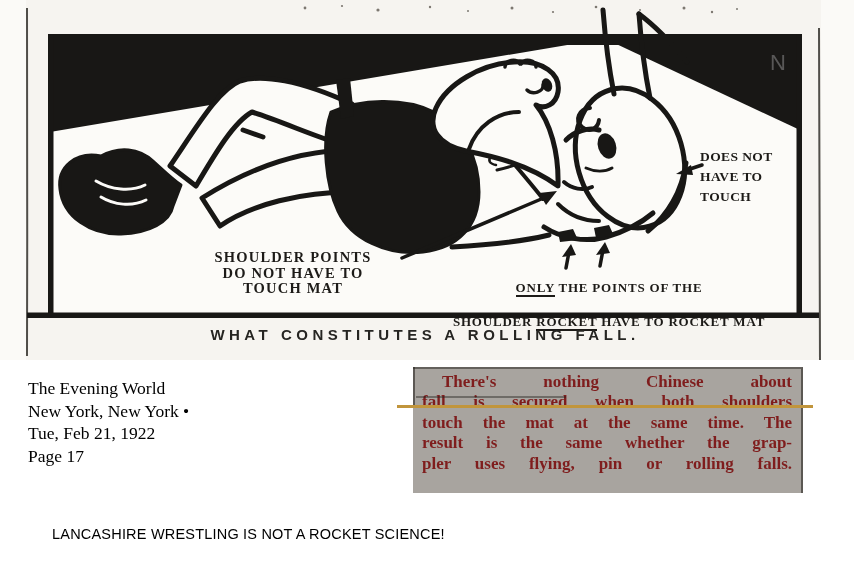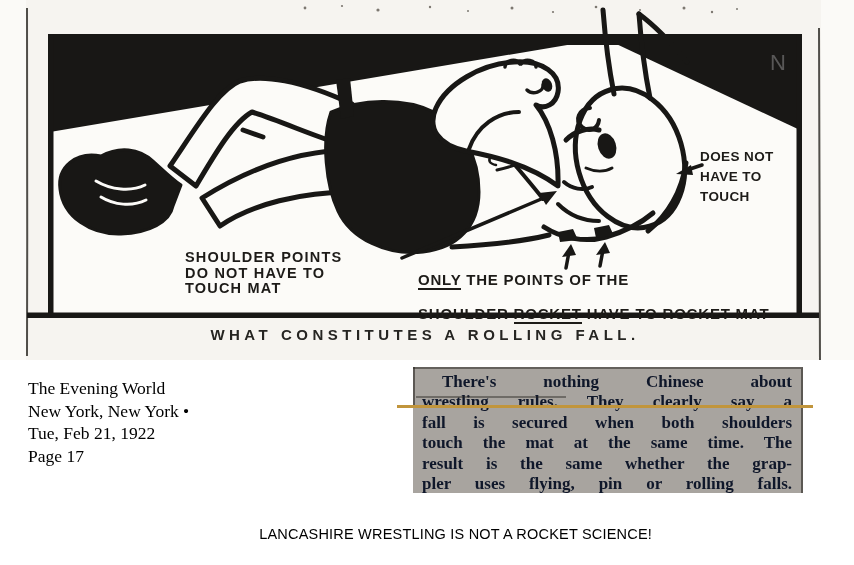--- a/index.html
+++ b/index.html
@@ -4,51 +4,51 @@
 <style>
   html,body{margin:0;padding:0;background:#ffffff;}
   body{width:854px;height:565px;overflow:hidden;position:relative;
        font-family:"Liberation Sans",sans-serif;}
   .stage{position:absolute;inset:0;width:854px;height:565px;}
 
   svg.art{position:absolute;left:0;top:0;}
 
   
   .hand{position:absolute;color:#1d1b18;font-weight:bold;
-        font-family:Liberation Sans, sans-serif;
+        font-family:Liberation Serif, serif;
         white-space:pre-line;}
   .lbl-doesnot{left:700px;top:147px;width:110px;font-size:13.5px;line-height:20px;letter-spacing:.4px;text-align:left;}
-  .lbl-shoulderpts{left:185px;top:250px;width:216px;font-size:14.5px;line-height:15.5px;letter-spacing:1.2px;text-align:left;}
-  .lbl-only{left:418px;top:254px;width:382px;font-size:15px;line-height:17px;letter-spacing:.8px;text-align:left;}
+  .lbl-shoulderpts{left:185px;top:250px;width:216px;font-size:14.5px;line-height:15.5px;letter-spacing:1.2px;text-align:center;}
+  .lbl-only{left:418px;top:262px;width:382px;font-size:13px;line-height:17px;letter-spacing:.8px;text-align:center;}
   .lbl-only .u{border-bottom:2px solid #1d1b18;padding-bottom:0px;}
 
   .box-caption{position:absolute;left:48px;top:326px;width:754px;text-align:center;
         color:#262522;font-weight:bold;font-size:15px;letter-spacing:4.5px;
         font-family:"Liberation Sans",sans-serif;}
 
   .attribution{position:absolute;left:28px;top:377px;color:#000;
         font-size:17.5px;line-height:22.5px;font-family:Liberation Serif, serif;}
 
   .excerpt{position:absolute;left:413px;top:367px;width:390px;height:126px;
         background:#a8a49f;box-sizing:border-box;
         border-top:2px solid rgba(45,42,38,.55);
         border-right:2px solid rgba(45,42,38,.62);
         padding:3px 9px 0 9px;
         font-family:"Liberation Serif",serif;font-weight:bold;
-        font-size:17px;line-height:20.4px;color:#0f172a;}
+        font-size:17px;line-height:20.4px;color:#7f1d1d;}
   .excerpt .ln{text-align:justify;text-align-last:justify;}
   .excerpt .ln.first{text-indent:20px;}
   .excerpt-left-rule{position:absolute;left:413px;top:367px;width:2px;height:40px;
         background:rgba(45,42,38,.62);}
   .gold-line{position:absolute;left:397px;top:405px;width:416px;height:3px;
         background:#c1953c;}
   .scan-artifact{position:absolute;left:416px;top:396px;width:150px;height:2px;
         background:rgba(40,38,34,.45);}
 
-  .footer-caption{position:absolute;left:52px;top:526px;width:600px;text-align:right;
+  .footer-caption{position:absolute;left:52px;top:526px;width:600px;text-align:left;
         color:#000;font-size:14.5px;letter-spacing:.2px;
         font-family:"Liberation Sans",sans-serif;}
 </style>
 </head>
 <body>
 
 <div class="stage">
 
   <svg class="art" width="854" height="365" viewBox="0 0 854 365">
 
@@ -173,21 +173,20 @@
 
   <div class="attribution">
     <div>The Evening World</div>
     <div>New York, New York •</div>
     <div>Tue, Feb 21, 1922</div>
     <div>Page 17</div>
   </div>
 
   <div class="excerpt">
     <div class="ln first">There's nothing Chinese about</div>
-    <div class="ln">wrestling rules. They clearly say a</div>
     <div class="ln">fall is secured when both shoulders</div>
     <div class="ln">touch the mat at the same time. The</div>
     <div class="ln">result is the same whether the grap-</div>
     <div class="ln">pler uses flying, pin or rolling falls.</div>
   </div>
   <div class="excerpt-left-rule"></div>
   <div class="scan-artifact"></div>
   <div class="gold-line"></div>
 
   <div class="footer-caption">LANCASHIRE WRESTLING IS NOT A ROCKET SCIENCE!</div>

